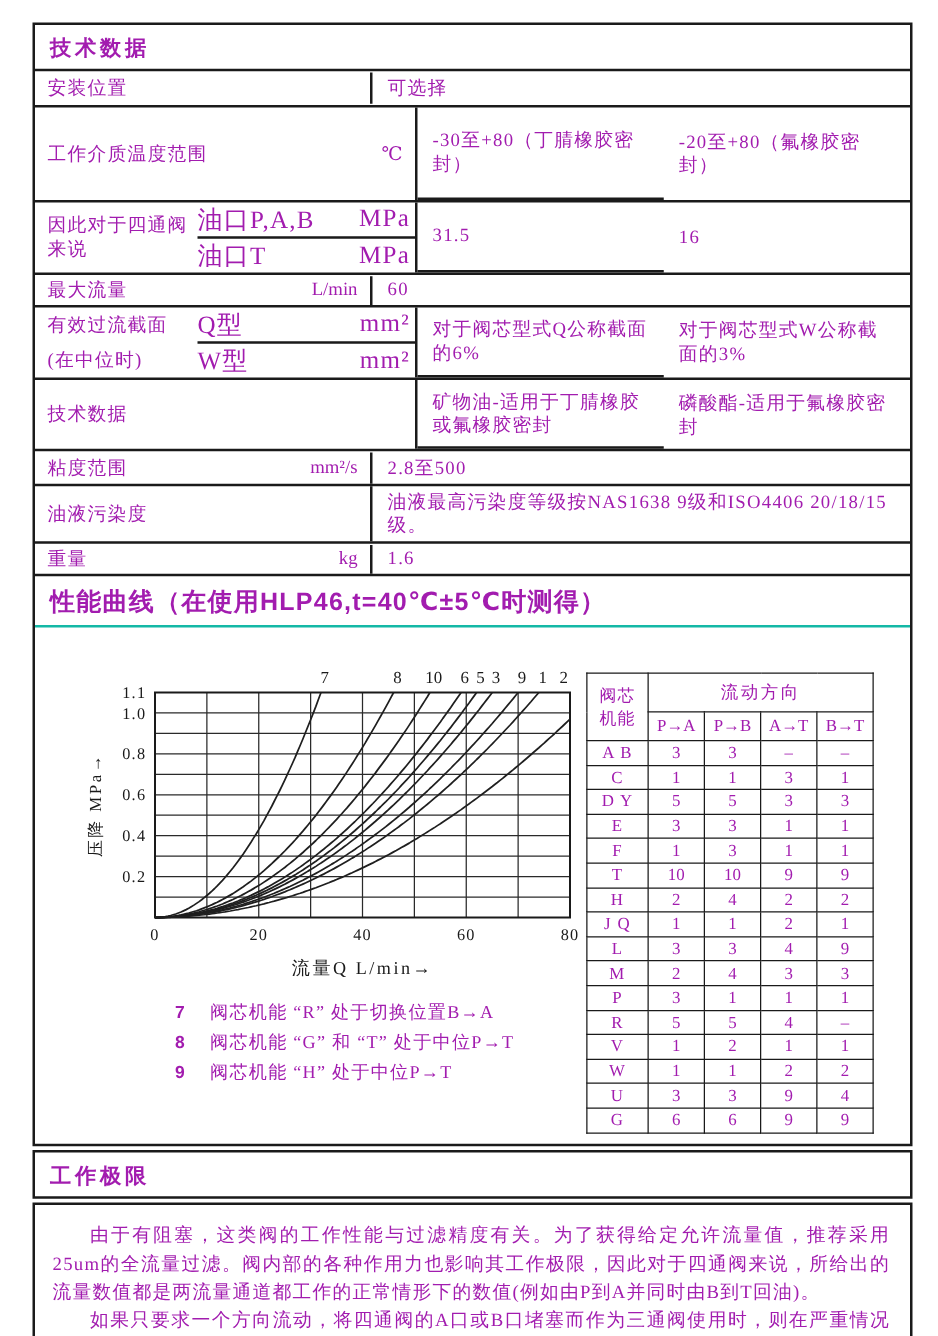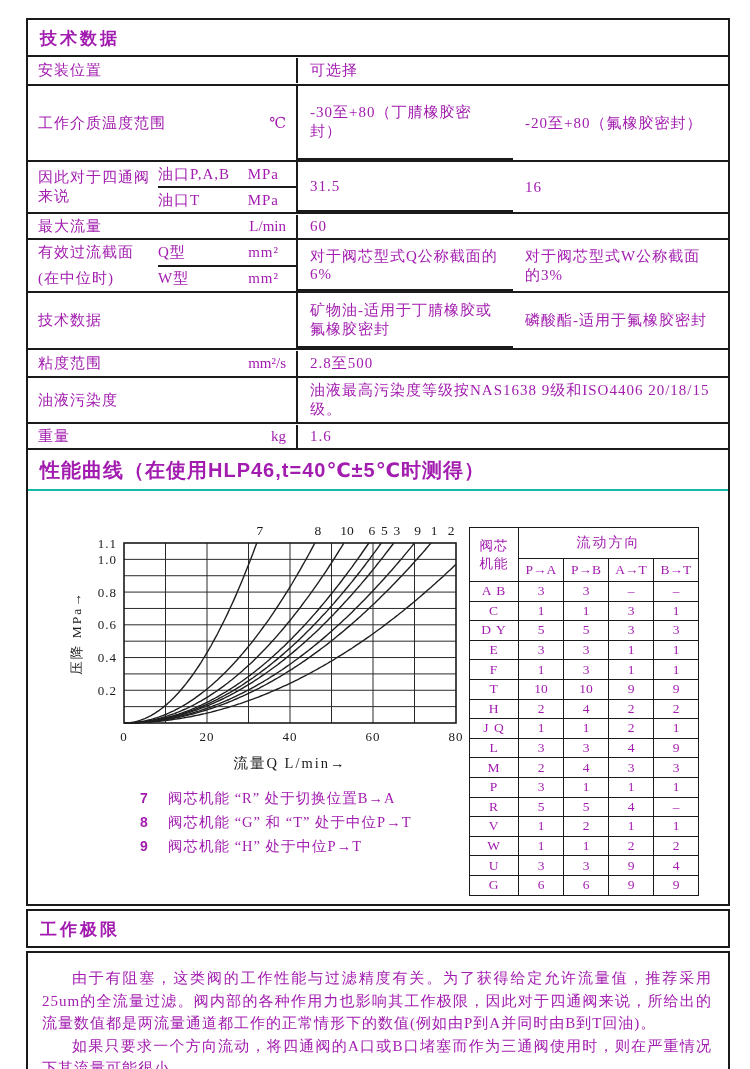--- a/index.html
+++ b/index.html
@@ -12,27 +12,27 @@
   .tbl .sec-title{border-bottom:2px solid #1a1a1a;}
 
   
   .srow{display:flex;border-bottom:2px solid #1a1a1a;align-items:center;}
   .lc{width:268px;display:flex;align-items:center;justify-content:space-between;
       padding-left:10px;font-size:15px;letter-spacing:1px;box-sizing:border-box;}
   .lc .unit{padding-right:10px;letter-spacing:0;}
   .vc{flex:1;border-left:2px solid #1a1a1a;display:flex;align-items:center;
       padding:3px 12px;font-size:15px;letter-spacing:1px;}
   .grow{display:flex;border-bottom:2px solid #1a1a1a;align-items:stretch;}
-  .glc{width:268px;display:flex;box-sizing:border-box;justify-content:center;}
+  .glc{width:304px;display:flex;box-sizing:border-box;justify-content:center;}
   .glabel{width:130px;display:flex;align-items:center;padding-left:10px;
           font-size:15px;letter-spacing:1px;box-sizing:border-box;}
   .glabel.two{flex-direction:column;align-items:flex-start;justify-content:space-around;}
   .gsubs{flex:1;display:flex;flex-direction:column;}
   .gsub{flex:1;display:flex;align-items:center;justify-content:space-between;
-        padding-right:17px;font-size:15px;letter-spacing:1px;}
+        padding-right:4px;font-size:20px;letter-spacing:1px;}
   .gsub + .gsub{border-top:2px solid #1a1a1a;}
   .gvc{flex:1;border-left:2px solid #1a1a1a;display:flex;flex-direction:row;}
   .gvc > div{flex:1;display:flex;align-items:center;padding:3px 12px;
              font-size:15px;letter-spacing:1px;min-height:22px;}
   .gvc > div:first-child{border-bottom:2px solid #1a1a1a;}
   .tunit{display:flex;align-items:center;padding-right:10px;font-size:15px;}
 
   .h29{min-height:27px;} .h49{min-height:74px;} .h52{min-height:50px;}
   .h26{min-height:24px;} .h53{min-height:51px;} .h57{min-height:55px;}
   .h28{min-height:26px;}

